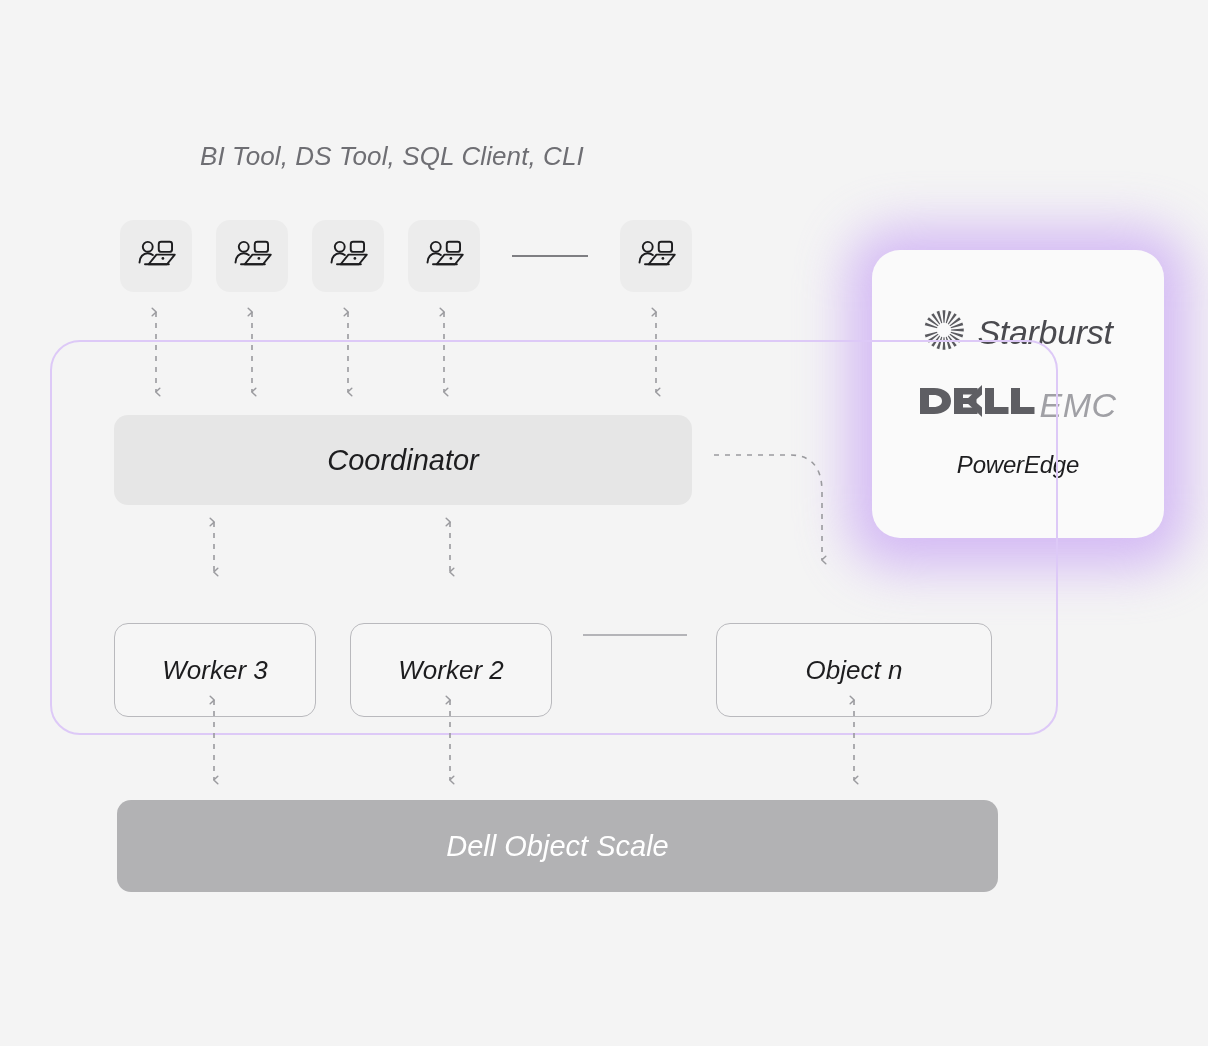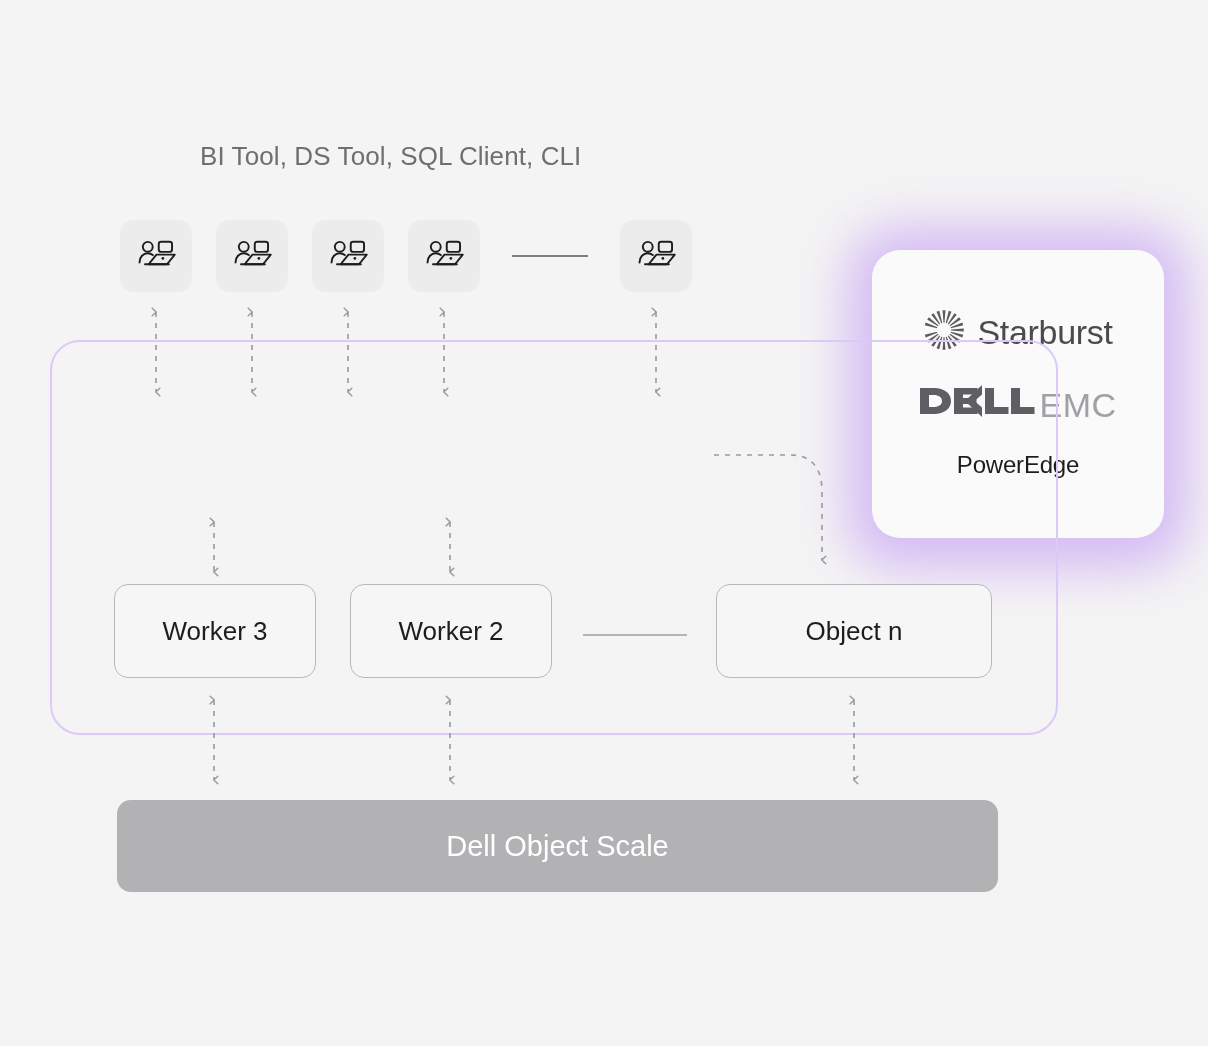--- a/index.html
+++ b/index.html
@@ -9,20 +9,21 @@
   }
   body {
     font-family: "Liberation Sans", sans-serif;
   }
   #stage {
     position: relative;
     width: 1208px;
     height: 1046px;
     background: #f4f4f4;
     overflow: hidden;
+    font-style: italic;
   }
 
   
   .caption {
     position: absolute;
     left: 200px;
     top: 141px;
     font-size: 26px;
     color: #6e6e73;
     letter-spacing: .1px;
@@ -77,21 +78,21 @@
     display: flex;
     align-items: center;
     justify-content: center;
     font-size: 29px;
     color: #1d1d1f;
   }
 
   
   .worker {
     position: absolute;
-    top: 584px;
+    top: 623px;
     height: 94px;
     border-radius: 14px;
     border: 1px solid #b9b9bd;
     background: #f6f6f6;
     box-sizing: border-box;
     display: flex;
     align-items: center;
     justify-content: center;
     font-size: 26px;
     color: #1d1d1f;
@@ -304,20 +305,21 @@
       <rect x="27" y="8.5" width="14.5" height="11" rx="2.6"></rect>
       <path d="M24.5 22.5 h20 L36 33 H16 Z"></path>
       <path d="M12 33 h26"></path>
       <circle cx="31.5" cy="26.6" r="1.5" fill="#1d1d1f" stroke="none"></circle>
     </svg>
         </span>
       </div>
     </div>
   <div class="tile-dash"></div>
 
+  <div class="coordinator">Coordinator</div>
 
   <div class="worker" id="w0" style="left:114px;width:202px;">Worker 3</div>
   <div class="worker" id="w1" style="left:350px;width:202px;">Worker 2</div>
   <div class="worker" id="w2" style="left:716px;width:276px;">Object n</div>
   <div class="worker-dash"></div>
 
   <div class="storage">Dell Object Scale</div>
 
   <svg id="wires">
     <defs>

